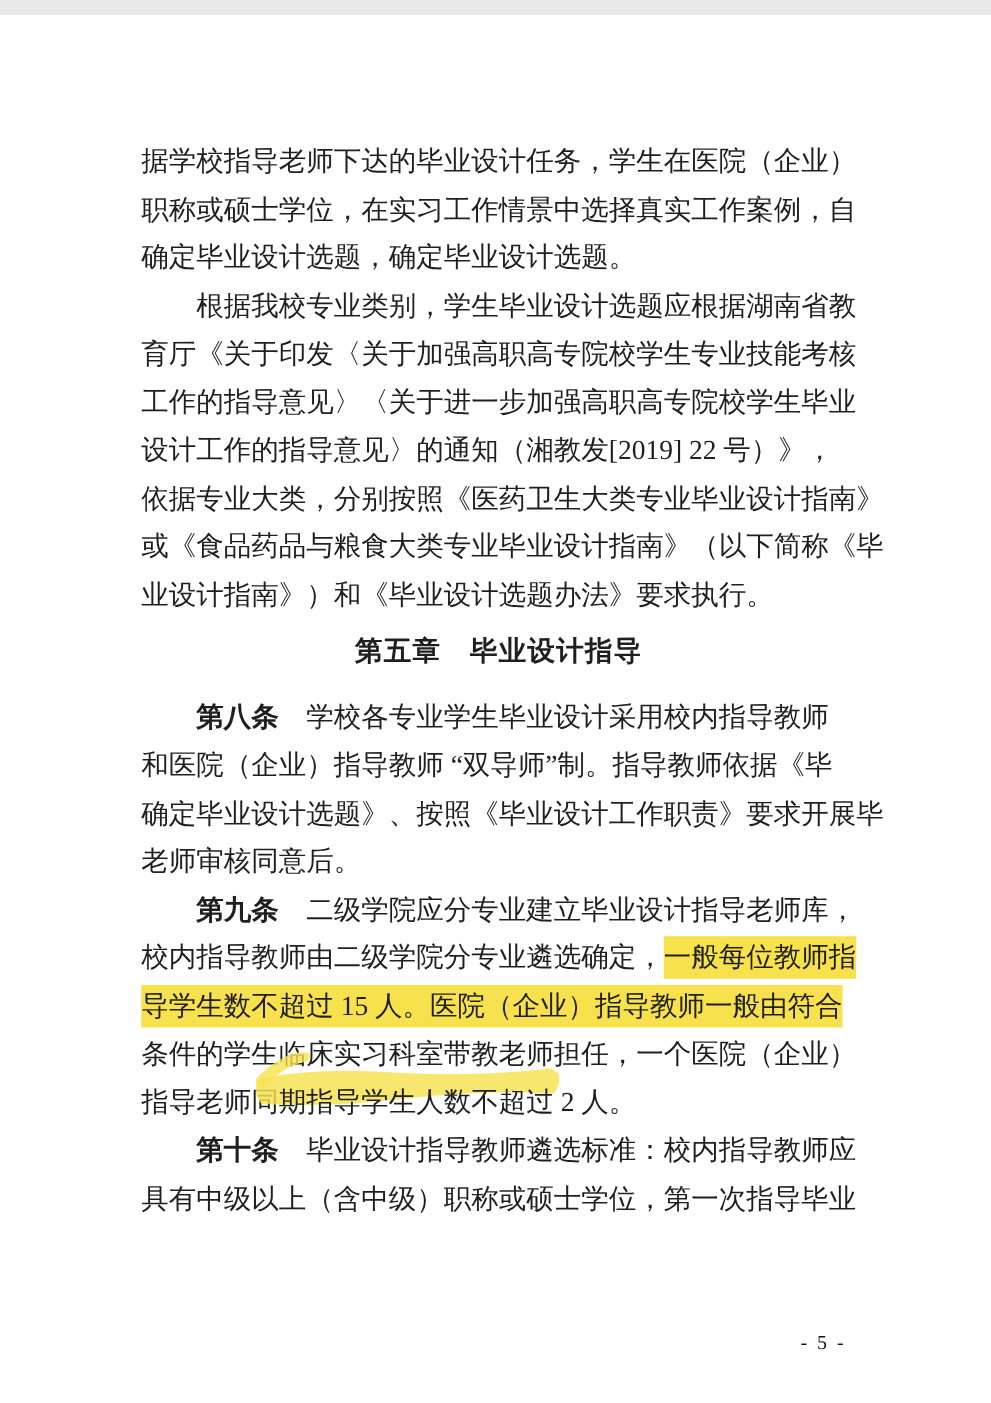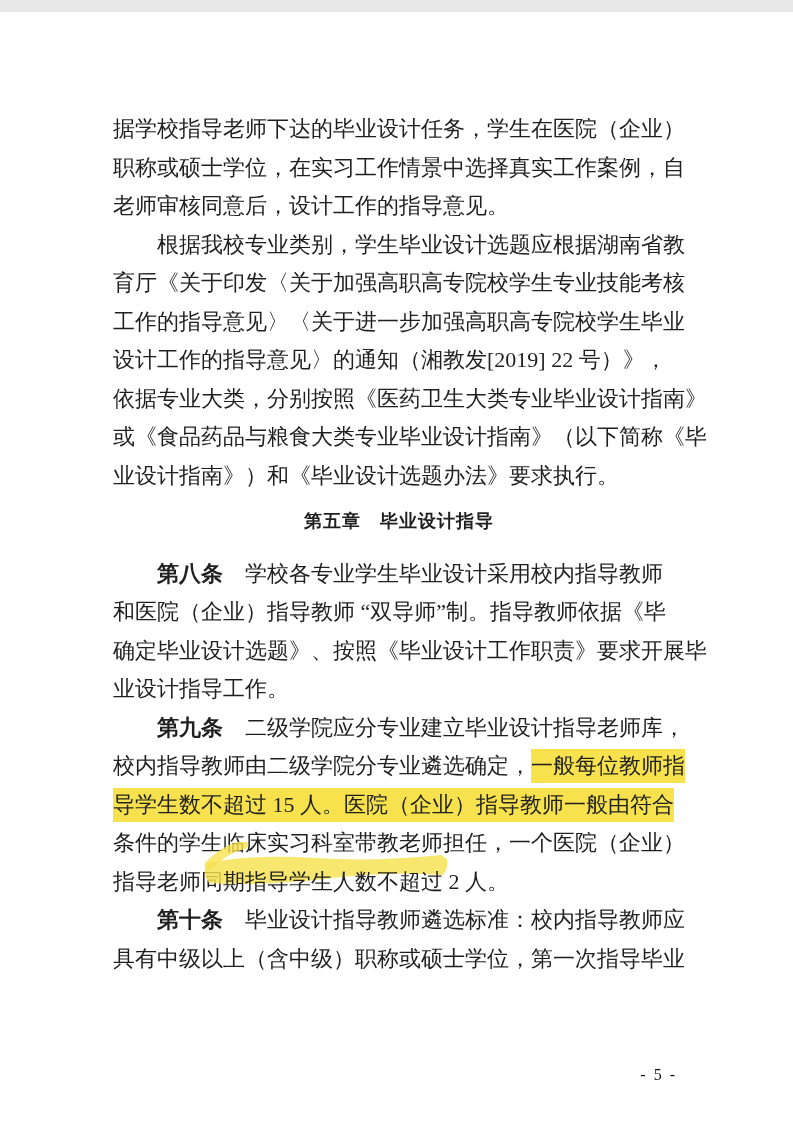--- a/index.html
+++ b/index.html
@@ -21,21 +21,21 @@
   }
   .line{
     height:38.5px;
     white-space:nowrap;
   }
   .line.indent{ text-indent:44px; }
   .line.chapter{
     text-align:center;
     font-weight:bold;
     font-family:"Liberation Sans","DejaVu Sans",sans-serif;
-    font-size:18px;
+    font-size:22px;
     letter-spacing:1px;
     margin:7px 0 14px 0;
     text-indent:0;
   }
   .bold{ font-weight:bold; }
   .hl{
     background:var(--hl,#f7e24e);
     padding:4px 0 5px 0;
     text-align:right;
   }
@@ -59,33 +59,33 @@
     color:#111;
   }
 </style>
 </head>
 <body>
 
 <div class="page" style="background: rgb(255, 255, 255); color: rgb(31, 31, 31);">
   <main class="text-block" id="text-block">
       <div class="line"><span class="">据学校指导老师下达的毕业设计任务，学生在医院（企业）</span></div>
       <div class="line"><span class="">职称或硕士学位，在实习工作情景中选择真实工作案例，自</span></div>
-      <div class="line"><span class="">老师审核同意后，设计工作的指导意见。</span></div>
+      <div class="line"><span class="">确定毕业设计选题，确定毕业设计选题。</span></div>
       <div class="line indent"><span class="">根据我校专业类别，学生毕业设计选题应根据湖南省教</span></div>
       <div class="line"><span class="">育厅《关于印发〈关于加强高职高专院校学生专业技能考核</span></div>
       <div class="line"><span class="">工作的指导意见〉〈关于进一步加强高职高专院校学生毕业</span></div>
       <div class="line"><span class="">设计工作的指导意见〉的通知（湘教发[2019] 22 号）》，</span></div>
       <div class="line"><span class="">依据专业大类，分别按照《医药卫生大类专业毕业设计指南》</span></div>
       <div class="line"><span class="">或《食品药品与粮食大类专业毕业设计指南》（以下简称《毕</span></div>
       <div class="line"><span class="">业设计指南》）和《毕业设计选题办法》要求执行。</span></div>
       <div class="line chapter"><span class="bold">第五章　毕业设计指导</span></div>
       <div class="line indent"><span class="bold">第八条</span><span class="">　学校各专业学生毕业设计采用校内指导教师</span></div>
       <div class="line"><span class="">和医院（企业）指导教师 “双导师”制。指导教师依据《毕</span></div>
       <div class="line"><span class="">确定毕业设计选题》、按照《毕业设计工作职责》要求开展毕</span></div>
-      <div class="line"><span class="">业设计指导工作。</span></div>
+      <div class="line"><span class="">老师审核同意后。</span></div>
       <div class="line indent"><span class="bold">第九条</span><span class="">　二级学院应分专业建立毕业设计指导老师库，</span></div>
       <div class="line"><span class="">校内指导教师由二级学院分专业遴选确定，</span><span class="hl">一般每位教师指</span></div>
       <div class="line"><span class="hl">导学生数不超过 15 人。医院（企业）指导教师一般由符合</span></div>
       <div class="line"><span class="">条件的学生临床实习科室带教老师担任，一个医院（企业）</span></div>
       <div class="line"><span class="">指导老师同</span><span class="hl-wavy"><svg class="marker-svg" viewBox="0 0 260 52" xmlns="http://www.w3.org/2000/svg">
             <path d="M50,2 Q32,6 16,22" fill="none" stroke="var(--hl)" stroke-width="9" stroke-linecap="round" opacity="0.8"></path>
             <path d="M14,20 Q60,11 120,15 Q180,19 246,12 L252,16 Q254,24 248,32 Q190,28 130,36 Q70,43 16,40 Q8,30 14,20 Z" fill="var(--hl)" opacity="0.82"></path>
           </svg><span class="txt">期指导学生人数不超过 2 人。</span></span></div>
       <div class="line indent"><span class="bold">第十条</span><span class="">　毕业设计指导教师遴选标准：校内指导教师应</span></div>
       <div class="line"><span class="">具有中级以上（含中级）职称或硕士学位，第一次指导毕业</span></div>

